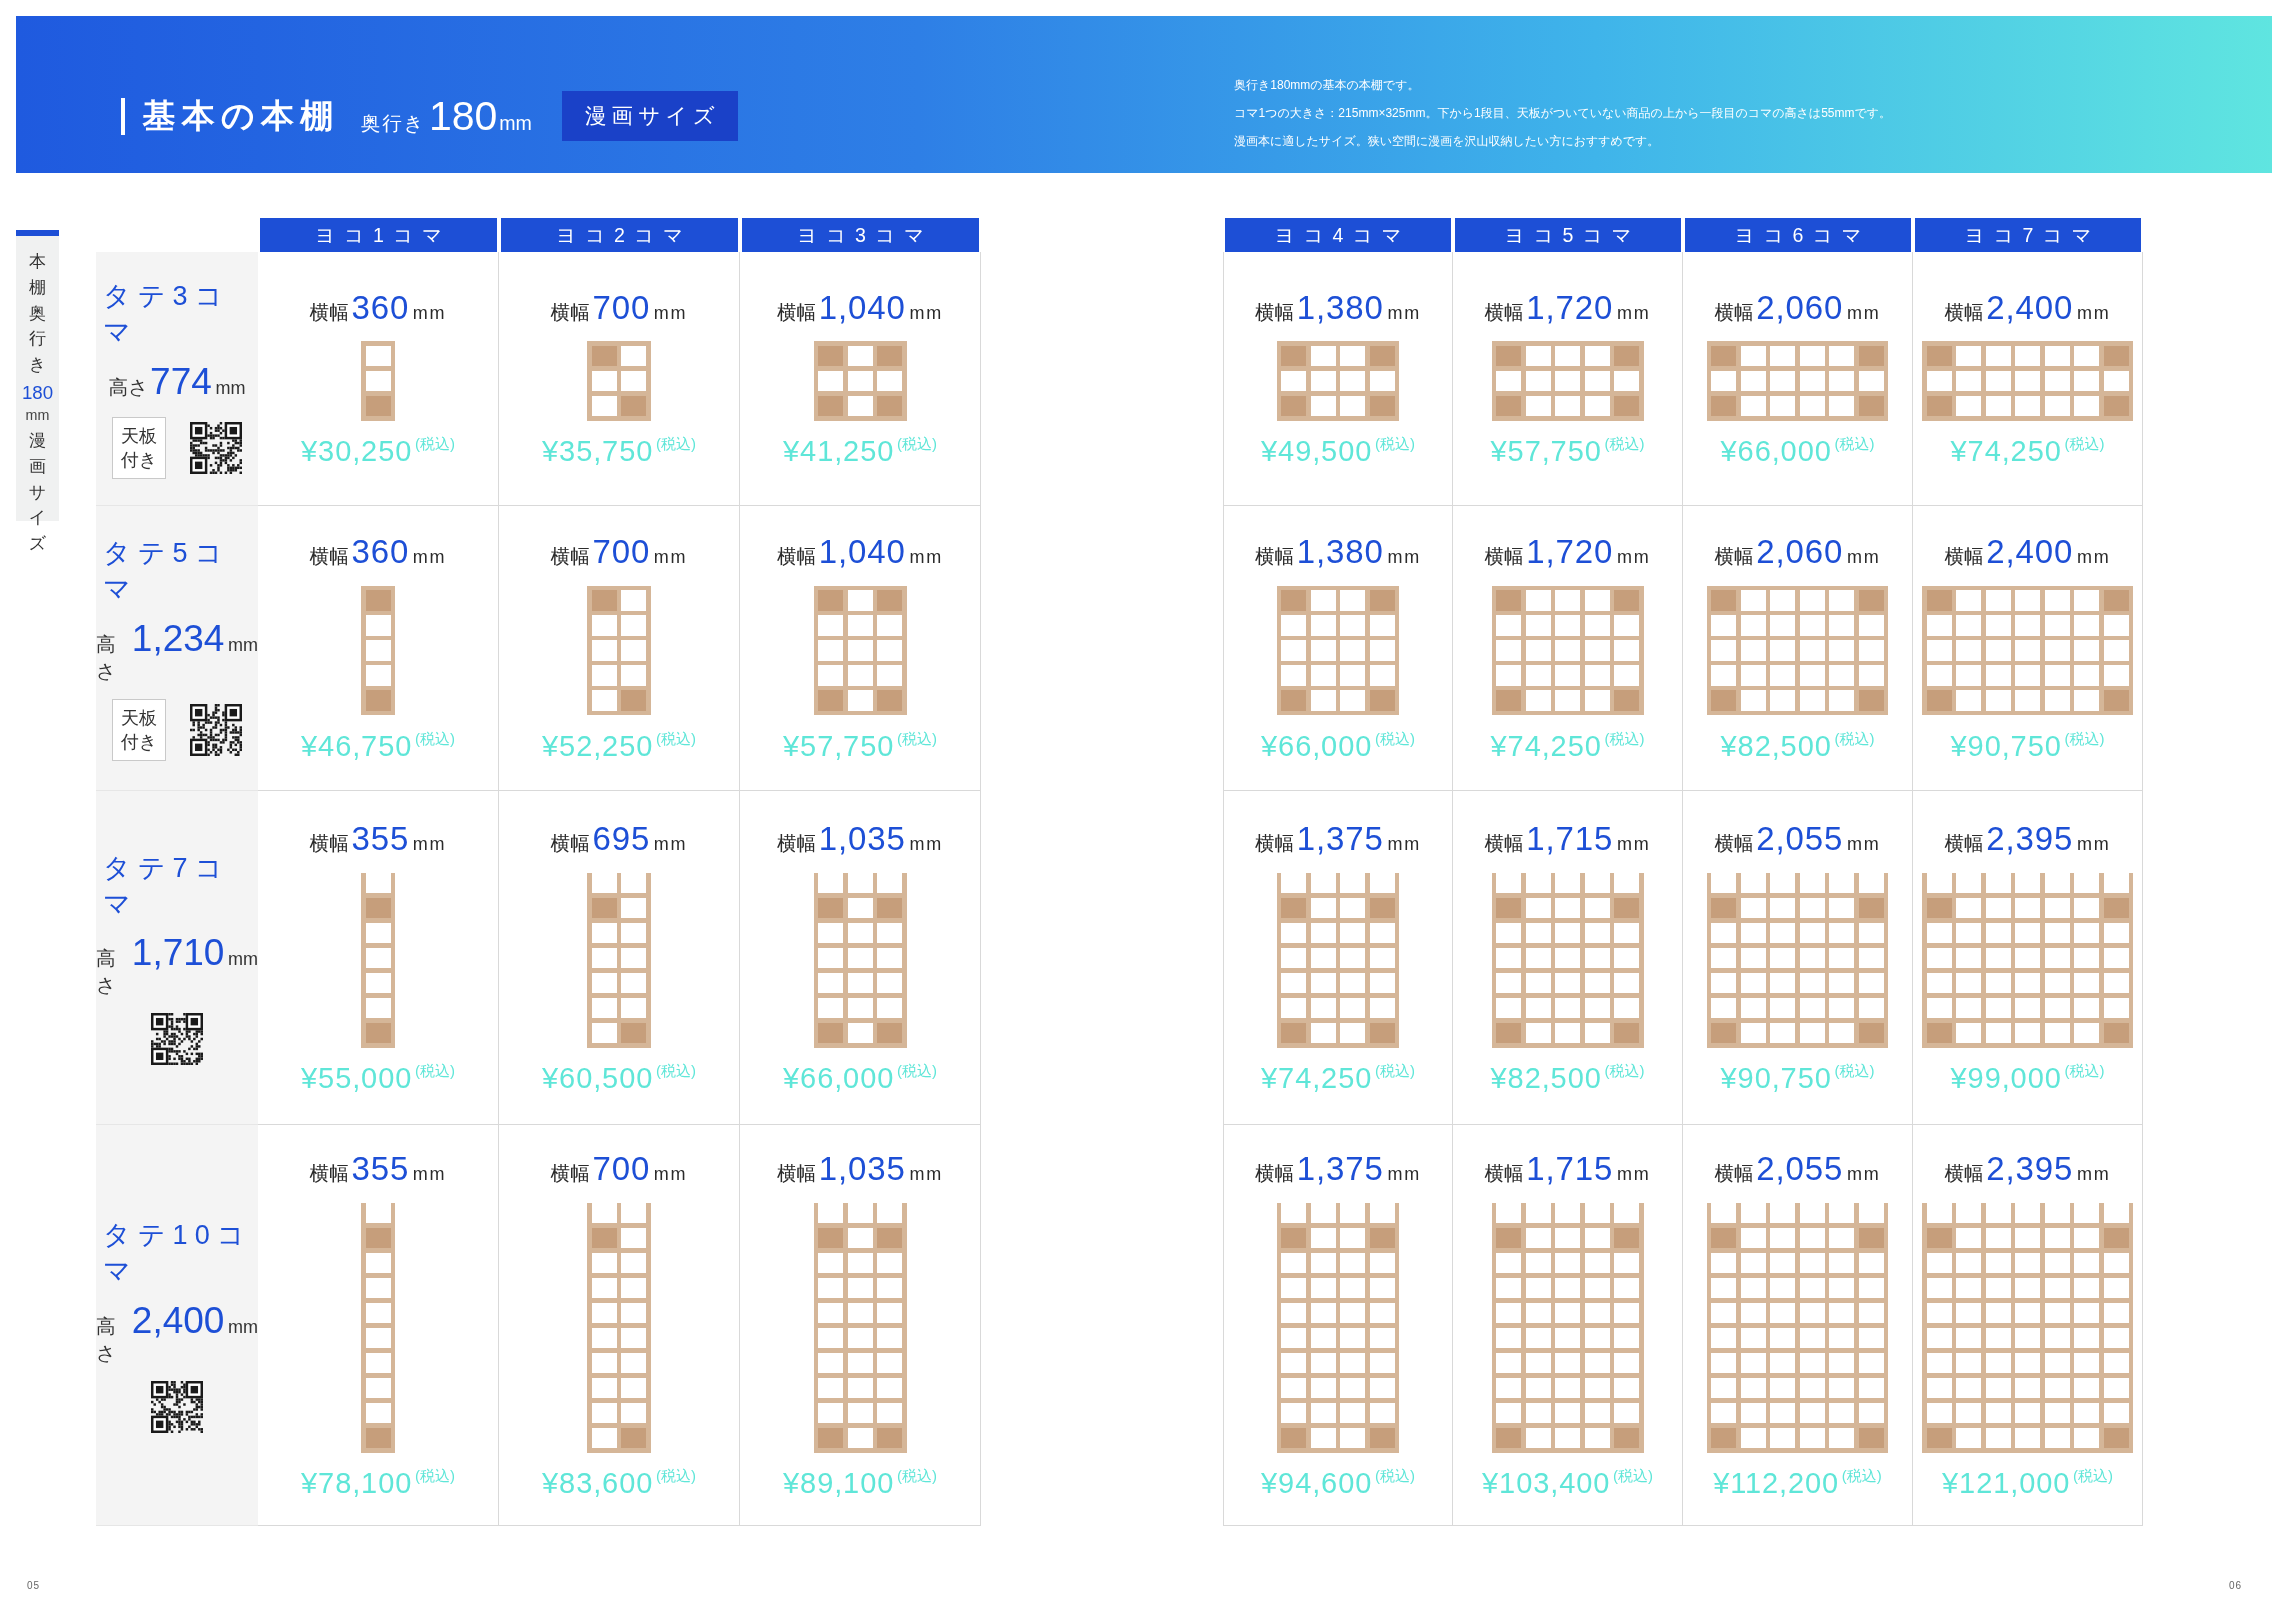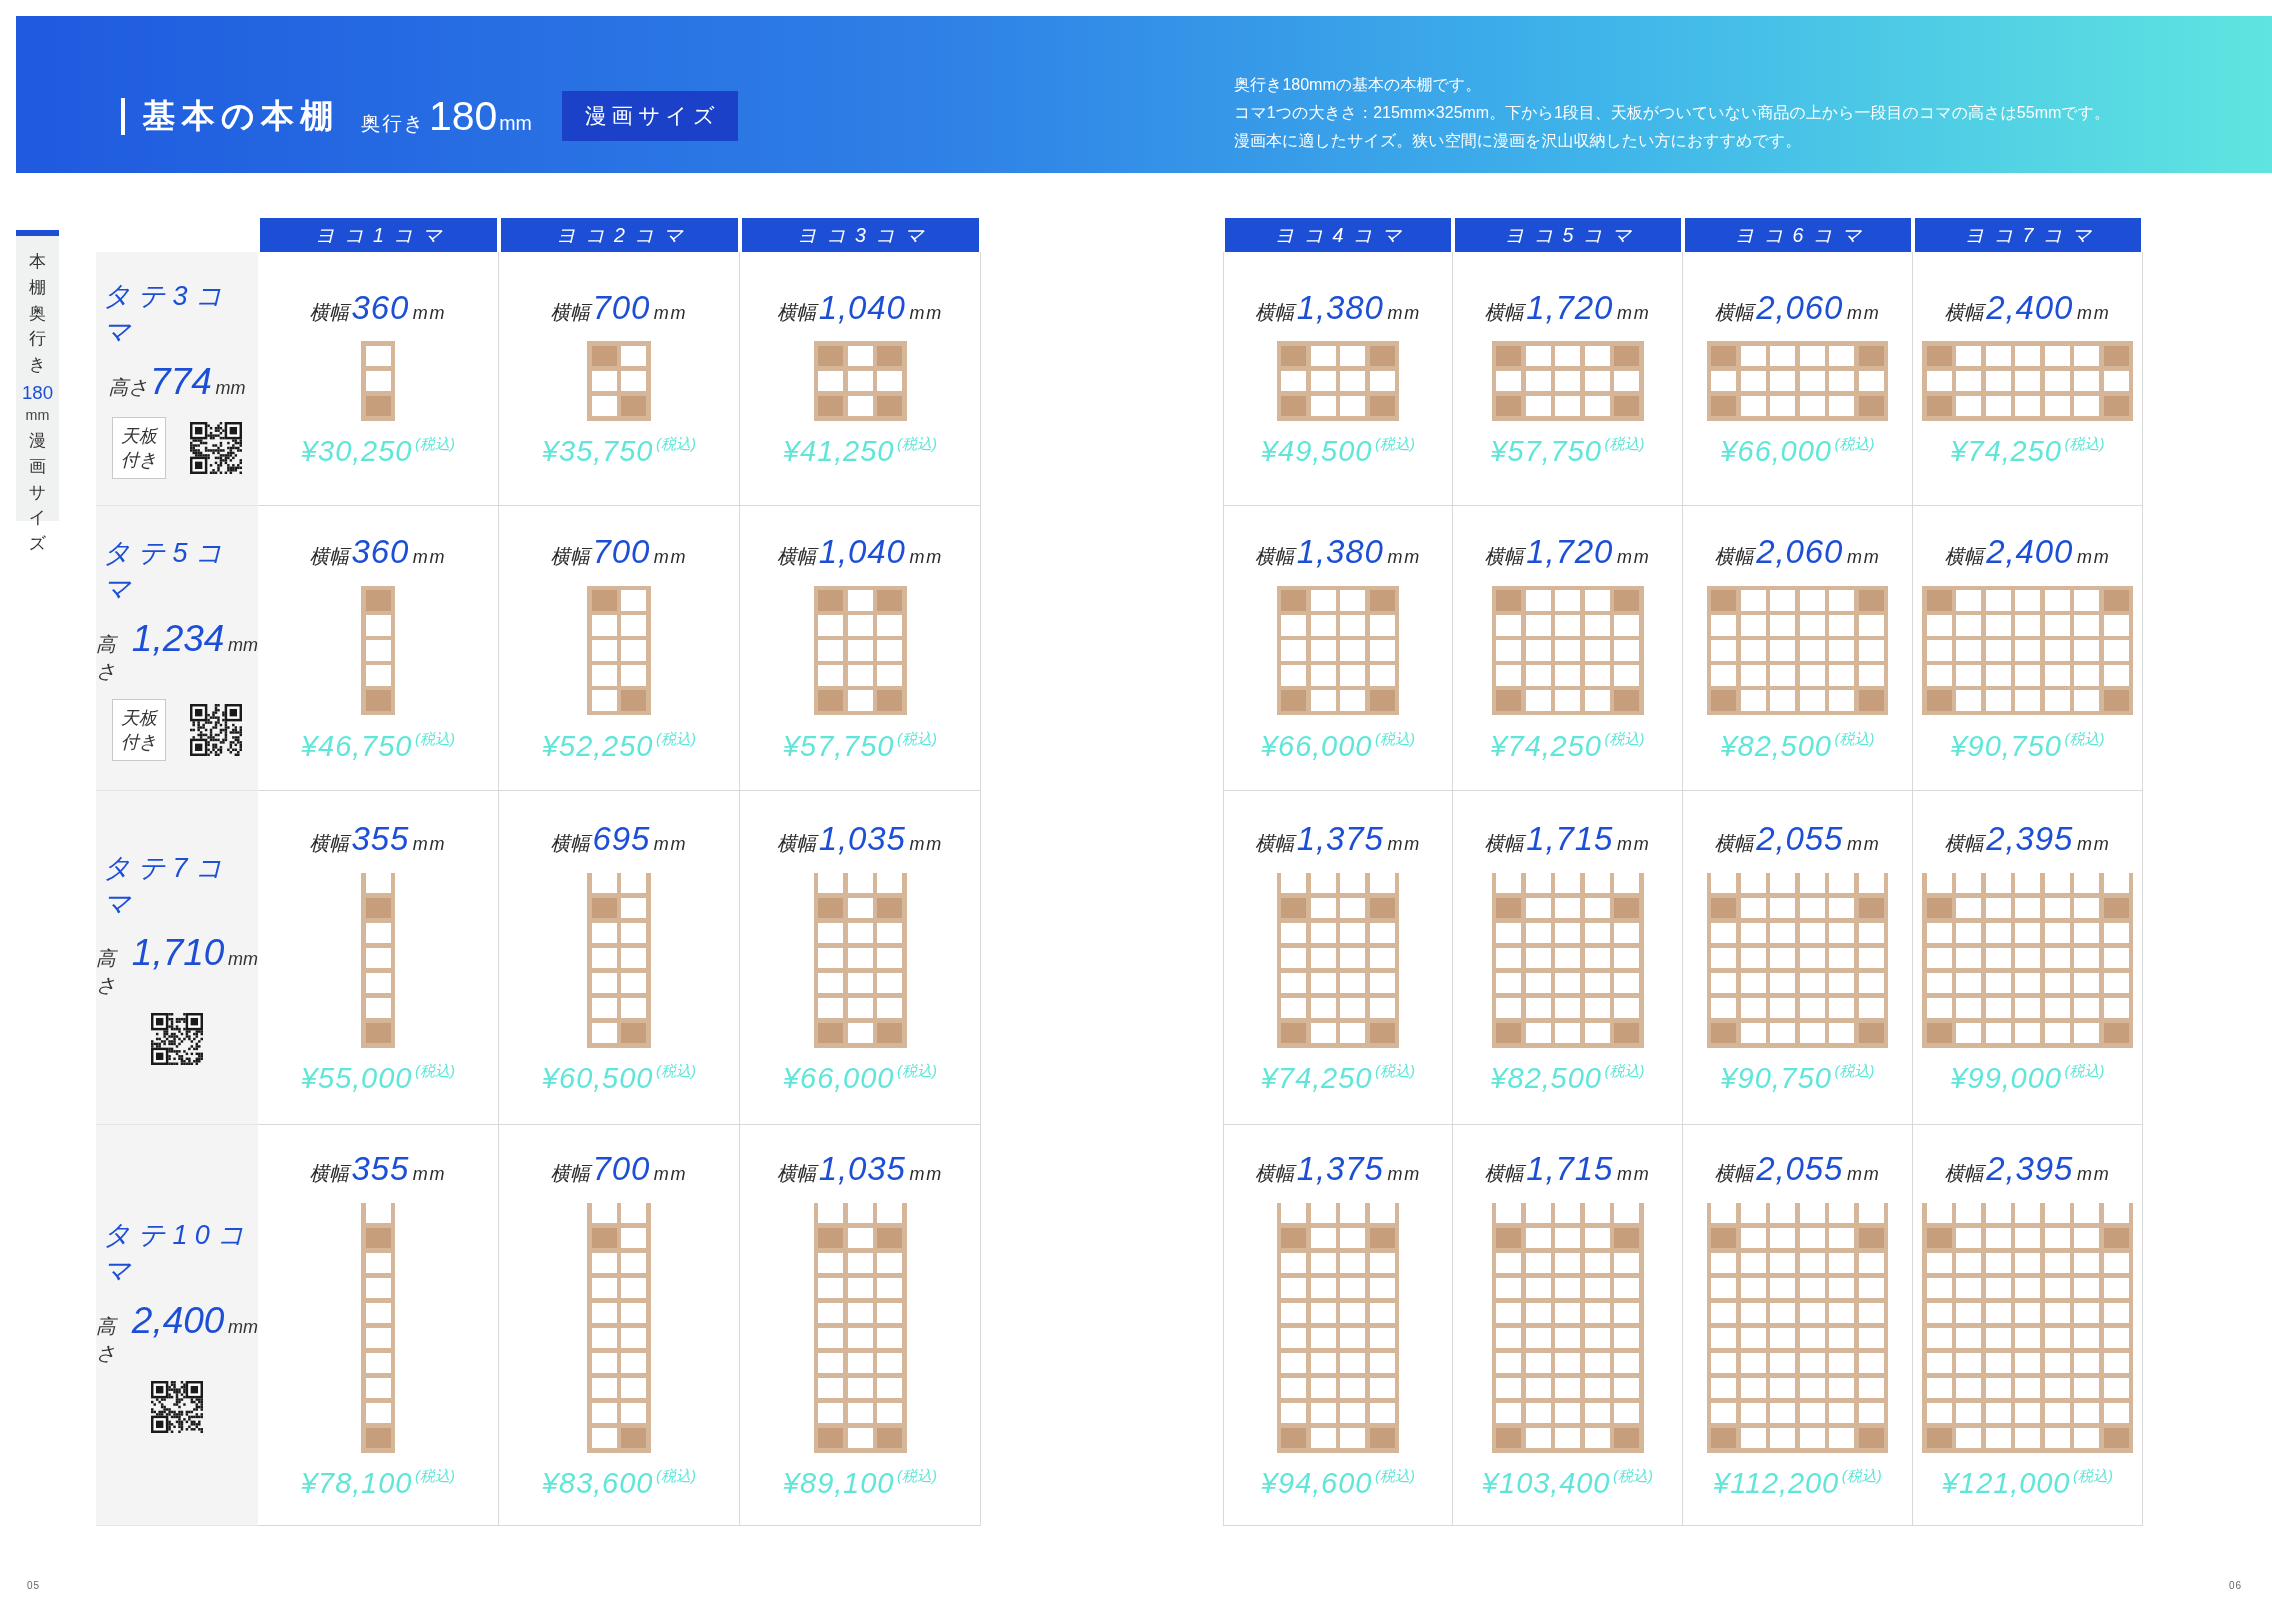--- a/index.html
+++ b/index.html
@@ -27,32 +27,32 @@
   .tbar{width:3.6px;height:37px;background:#fff;margin-right:18px;}
   .page-title{font-size:33px;font-weight:bold;color:#fff;letter-spacing:6.2px;}
   .depth{display:flex;align-items:baseline;color:#fff;margin-left:21.4px;}
   .depth .lab{font-size:19.6px;letter-spacing:1.8px;}
   .depth .val{font-size:41px;margin-left:3.6px;}
   .depth .unit{font-size:19.6px;margin-left:1.8px;}
   .badge{
     margin-left:30px;background:var(--badge-blue);color:#fff;
     font-size:21.4px;letter-spacing:5.3px;padding:9.8px 18px 11.6px 23px;
   }
-  .desc{position:absolute;left:1218px;top:55px;color:#fff;font-size:16px;line-height:28px;}
+  .desc{position:absolute;left:1218px;top:55px;color:#fff;font-size:12px;line-height:28px;}
   
   .side-tab{
     position:absolute;left:16px;top:230px;width:43px;height:291px;box-sizing:border-box;
     background:#F0F1F1;border-top:6.2px solid var(--blue);
     display:flex;flex-direction:column;align-items:center;padding-top:14.3px;gap:2.7px;
     font-size:17px;color:#333;
   }
   .side-tab .num{color:var(--blue);font-size:18.7px;margin:3.6px 0 0;}
   .side-tab .unit{font-size:14.3px;color:#444;margin-bottom:3.6px;}
   
-  .tbl{position:absolute;top:218px;display:grid;grid-template-rows:34px 254px 285px 334px 401px;font-style:italic;}
+  .tbl{position:absolute;top:218px;display:grid;grid-template-rows:34px 254px 285px 334px 401px;}
   .tbl-left{left:96px;grid-template-columns:162px 241px 241px 241px;}
   .tbl-right{left:1223px;grid-template-columns:230px 230px 230px 230px;}
   .corner{background:transparent;}
   .colhead{
     background:var(--blue);color:#fff;margin:0 1.8px;
     display:flex;align-items:center;justify-content:center;
     font-size:19.6px;letter-spacing:9px;padding-left:9px;
   }
   .rowhead{
     background:var(--rowhead-bg);border-bottom:0.9px solid #E6E6E6;

